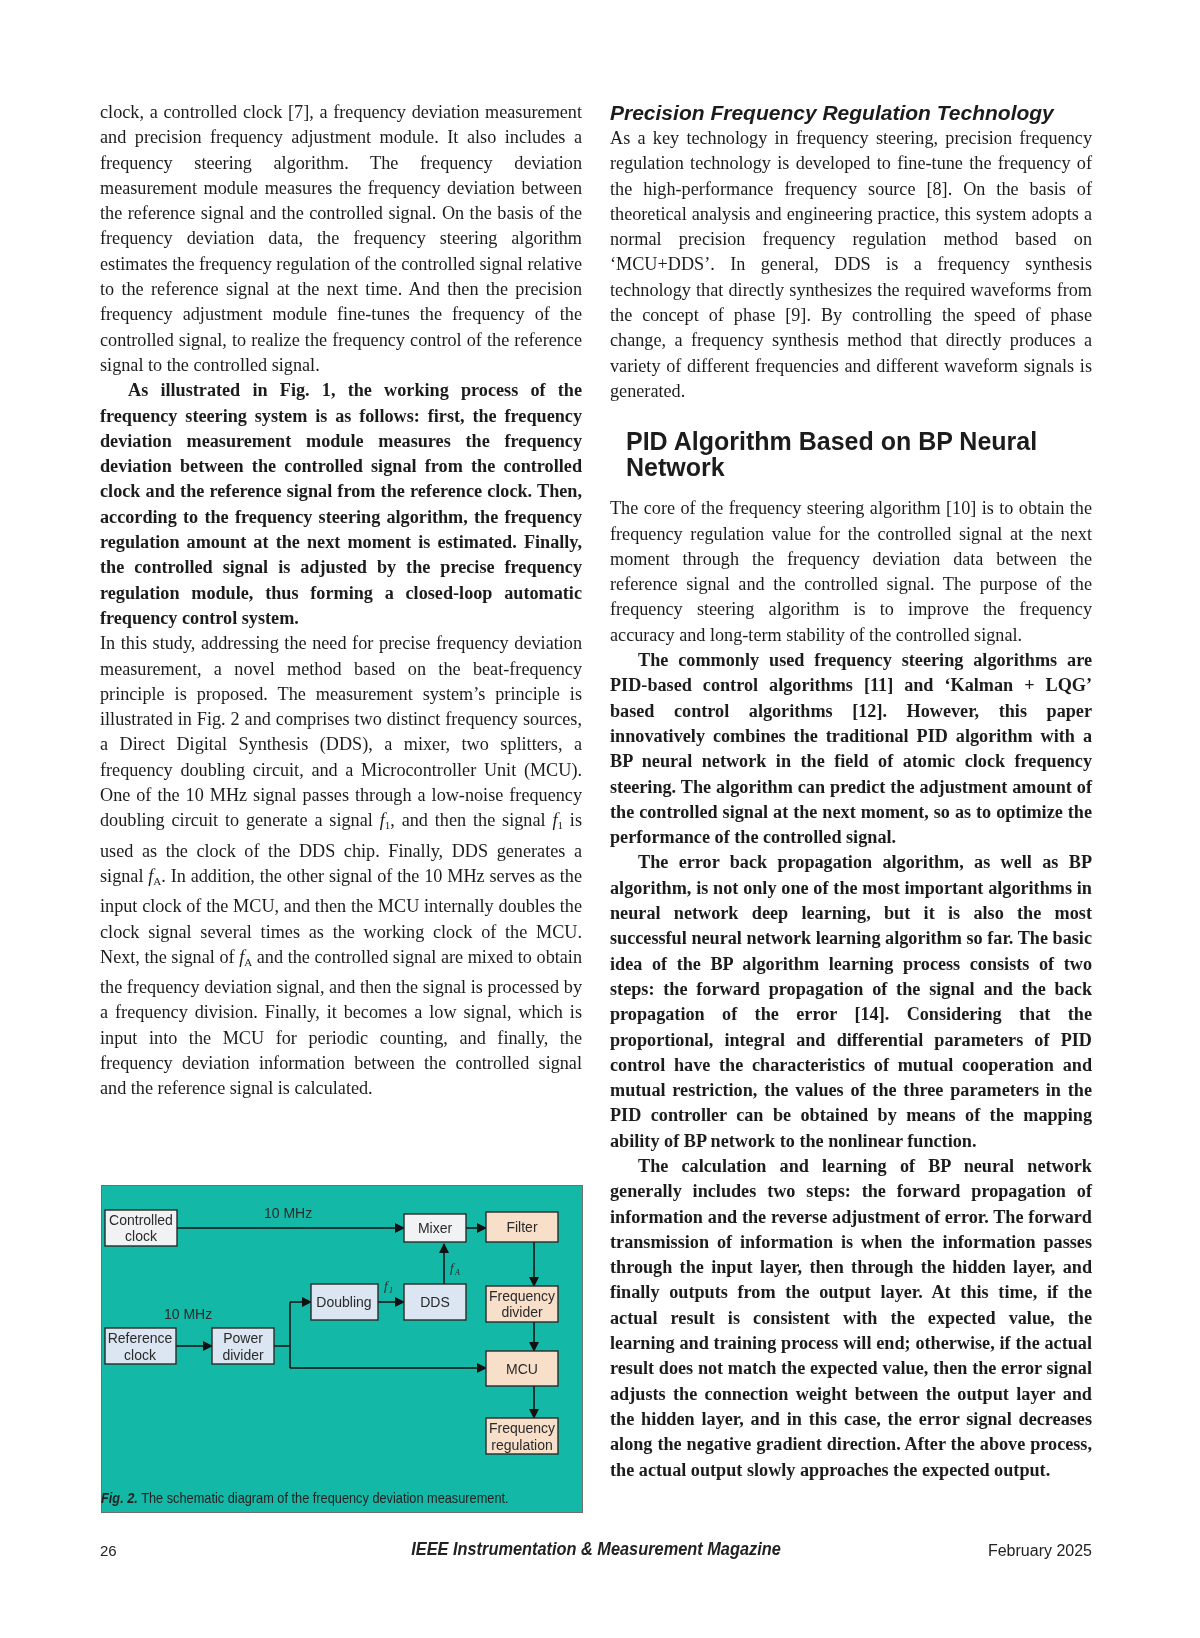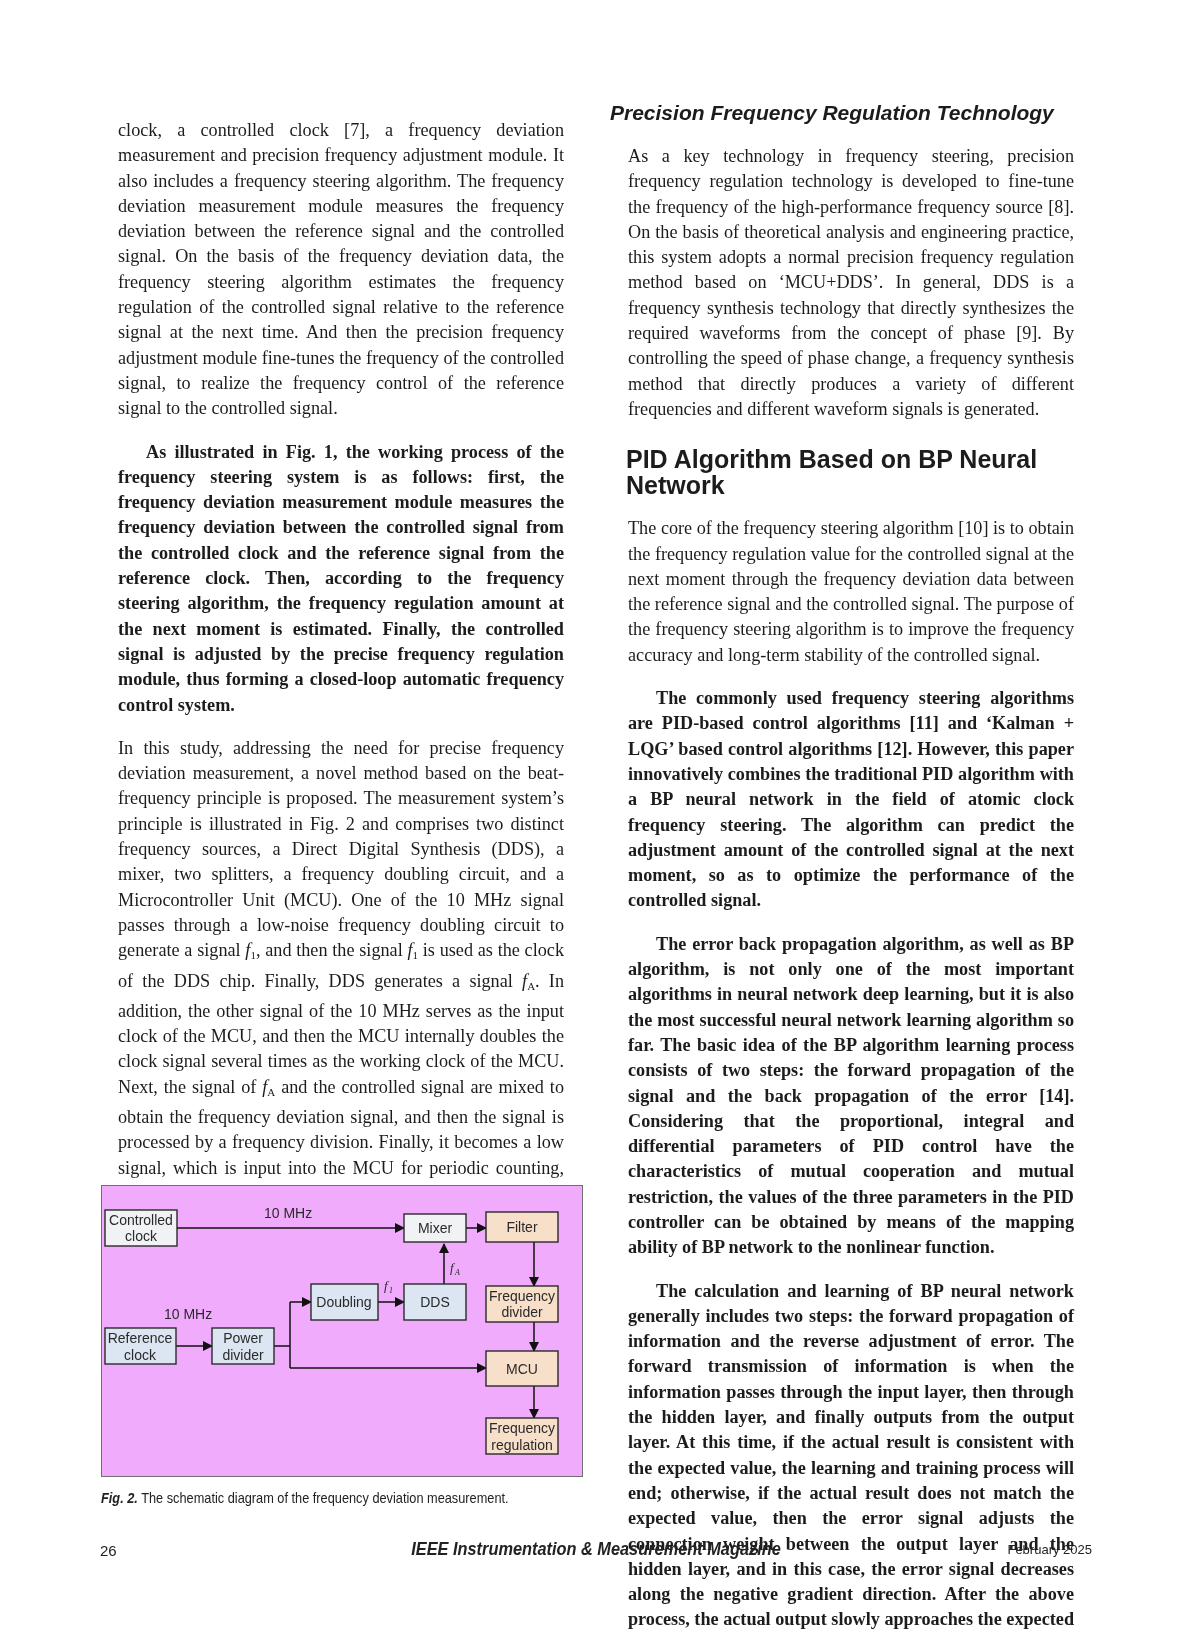--- a/index.html
+++ b/index.html
@@ -1,37 +1,37 @@
 <!DOCTYPE html>
 <html><head>
 <meta charset="utf-8">
 <style>
   html, body { margin:0; padding:0; background:#ffffff; }
   body { width:1200px; height:1638px; position:relative; overflow:hidden; color:#1c1c1c; }
   .col { position:absolute; top:100px; width:482px; }
   .col-left { left:100px; }
   .col-right { left:610px; }
-  .serif { font-family:"Liberation Serif","DejaVu Serif",serif; font-size:18.2px; line-height:25.3px; text-align:justify; margin:18px; }
+  .serif { font-family:"Liberation Serif","DejaVu Serif",serif; font-size:18.2px; line-height:25.3px; text-align:justify; margin:0; }
   .indent { text-indent:28px;font-weight:bold; }
   .sub-head { font-family:"Liberation Sans",sans-serif; font-weight:bold; font-style:italic; font-size:21px; line-height:26px; margin:0; }
   .sec-head { font-family:"Liberation Sans",sans-serif; font-weight:bold; font-size:25px; line-height:26px; margin:16px; }
   .sub { font-size:11px; vertical-align:-3px; font-style:normal; }
   i.var { font-style:italic; }
 
   
-  .figure { position:absolute; left:101px; top:1185px; width:482px; height:292px; background:#f0abfc; border:1.5px solid #6f6f6f; box-sizing:border-box;text-align:right; }
+  .figure { position:absolute; left:101px; top:1185px; width:482px; height:328px; background:#14b8a6; border:1.5px solid #6f6f6f; box-sizing:border-box;text-align:right; }
   .figure svg { position:absolute; left:0; top:0; }
   .fig-caption { position:absolute; left:101px; top:1490px; font-family:"Liberation Sans",sans-serif; font-size:14.5px; color:#222; transform:scaleX(0.88); transform-origin:left; white-space:nowrap; }
   .fig-caption b { font-style:italic; font-weight:bold; }
 
   
   .footer { position:absolute; top:1538px; left:100px; width:992px; font-family:"Liberation Sans",sans-serif; color:#222; }
   .f-page { position:absolute; left:0; top:4px; font-size:15px; }
   .f-mag { position:absolute; left:0; width:100%; text-align:center; top:0; font-size:19px; font-weight:bold; font-style:italic; transform:scaleX(0.86); }
-  .f-date { position:absolute; right:0; top:4px; font-size:13px; }
+  .f-date { position:absolute; right:0; top:4px; font-size:16px; }
 </style>
 </head>
 <body>
 
 <div class="col col-left">
   <p class="serif">clock, a controlled clock [7], a frequency deviation measurement and precision frequency adjustment module. It also includes a frequency steering algorithm. The frequency deviation measurement module measures the frequency deviation between the reference signal and the controlled signal. On the basis of the frequency deviation data, the frequency steering algorithm estimates the frequency regulation of the controlled signal relative to the reference signal at the next time. And then the precision frequency adjustment module fine-tunes the frequency of the controlled signal, to realize the frequency control of the reference signal to the controlled signal.</p>
   <p class="serif indent">As illustrated in Fig. 1, the working process of the frequency steering system is as follows: first, the frequency deviation measurement module measures the frequency deviation between the controlled signal from the controlled clock and the reference signal from the reference clock. Then, according to the frequency steering algorithm, the frequency regulation amount at the next moment is estimated. Finally, the controlled signal is adjusted by the precise frequency regulation module, thus forming a closed-loop automatic frequency control system.</p>
   <p class="serif"><span>In this study, addressing the need for precise frequency deviation measurement, a novel method based on the beat-frequency principle is proposed. The measurement system’s principle is illustrated in Fig. 2 and comprises two distinct frequency sources, a Direct Digital Synthesis (DDS), a mixer, two splitters, a frequency doubling circuit, and a Microcontroller Unit (MCU). One of the 10 MHz signal passes through a low-noise frequency doubling circuit to generate a signal </span><i class="var">f</i><span class="sub">1</span><span>, and then the signal </span><i class="var">f</i><span class="sub">1</span><span> is used as the clock of the DDS chip. Finally, DDS generates a signal </span><i class="var">f</i><span class="sub">A</span><span>. In addition, the other signal of the 10 MHz serves as the input clock of the MCU, and then the MCU internally doubles the clock signal several times as the working clock of the MCU. Next, the signal of </span><i class="var">f</i><span class="sub">A</span><span> and the controlled signal are mixed to obtain the frequency deviation signal, and then the signal is processed by a frequency division. Finally, it becomes a low signal, which is input into the MCU for periodic counting, and finally, the frequency deviation information between the controlled signal and the reference signal is calculated.</span></p>
 </div>
 

